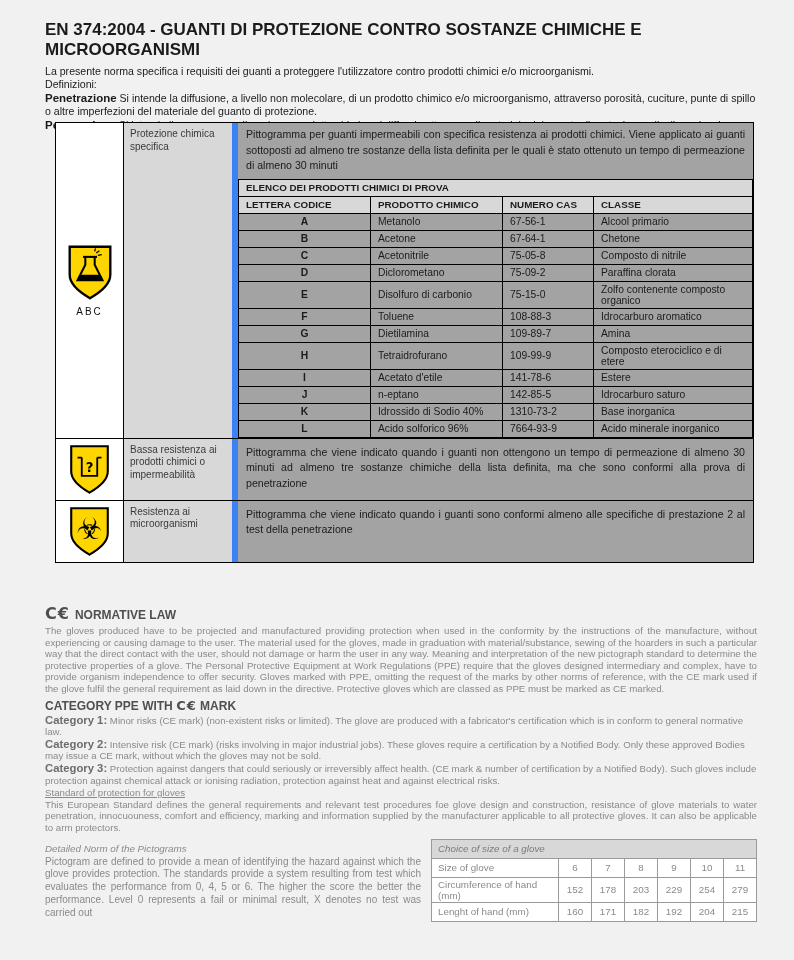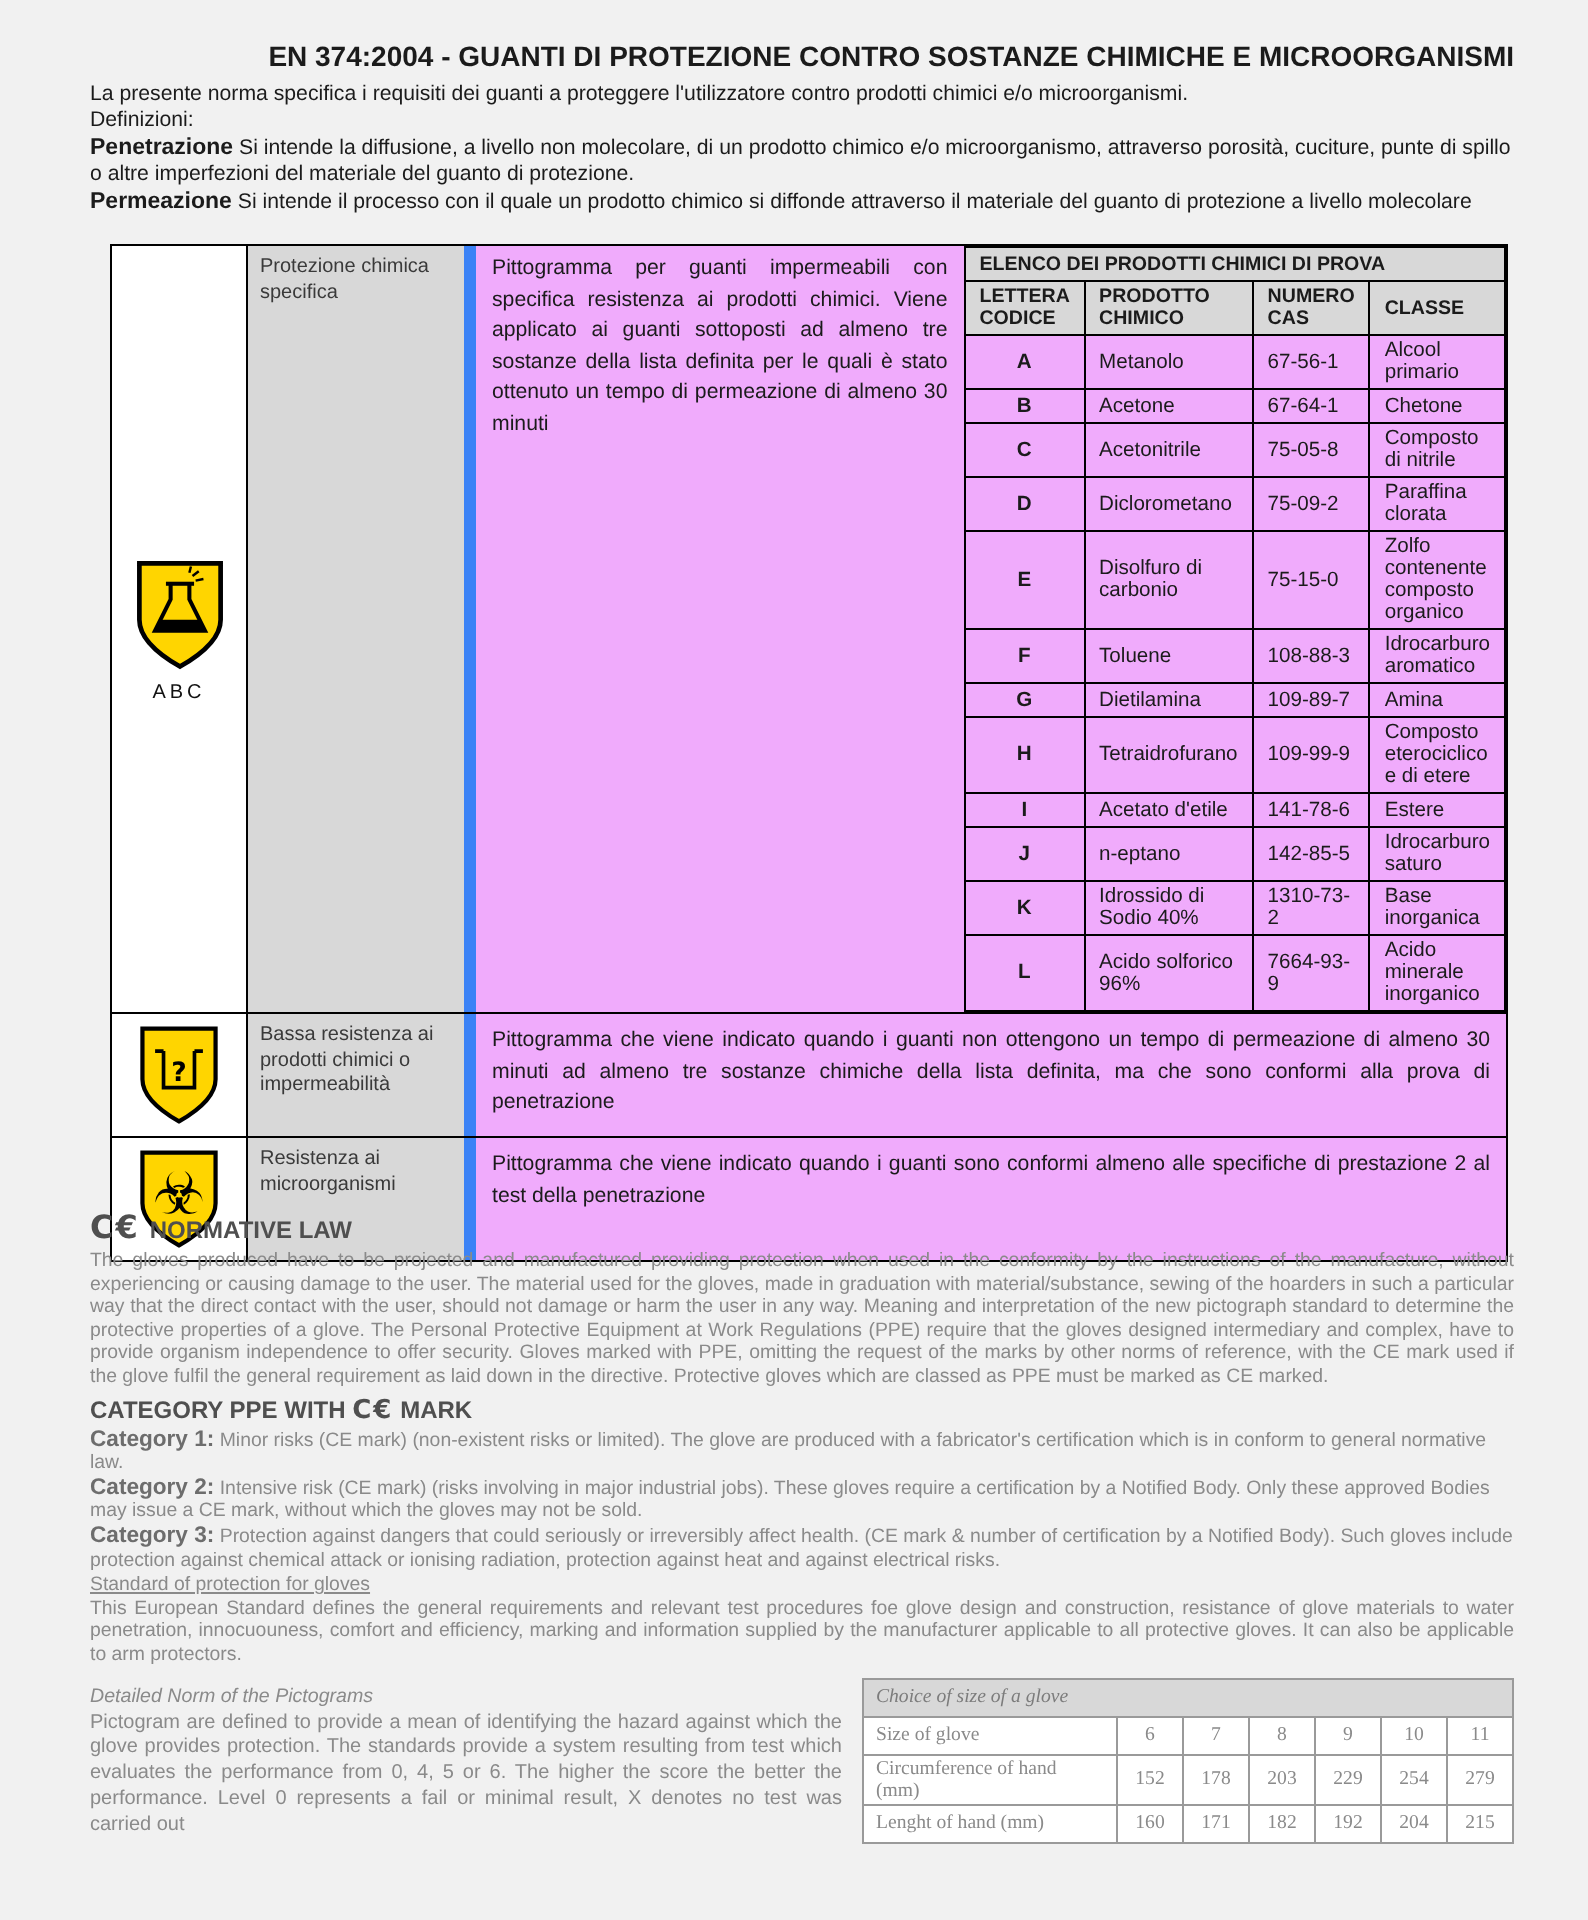--- a/index.html
+++ b/index.html
@@ -7,33 +7,33 @@
     --text_gray:#8a8a8a; --heading_gray:#4f4f4f; --shield_yellow:#ffd500;
     --size_border:#9a9a9a;
   }
   *{box-sizing:border-box;}
   html,body{margin:0;padding:0;}
   body{width:794px;height:960px;background:var(--page_bg);
        font-family:"Liberation Sans",sans-serif;position:relative;overflow:hidden;}
 
   
   .top{position:absolute;left:45px;top:20px;width:712px;color:var(--text_dark);}
-  .top h1{font-size:14px;margin:0 0 5px 0;font-weight:bold;text-align:right;}
+  .top h1{font-size:17px;margin:0 0 5px 0;font-weight:bold;}
   .top p{font-size:10.6px;line-height:13.4px;margin:0;}
   .top b{font-size:11.5px;}
 
   
   .prot-table{position:absolute;left:55px;top:122px;width:699px;border:1px solid #000;background:#fff;}
   .prow{display:grid;grid-template-columns:68px 114px 1fr;}
   .prow + .prow{border-top:1px solid #000;}
   .picto-cell{border-right:1px solid #000;display:flex;flex-direction:column;
               align-items:center;justify-content:center;background:#fff;padding:4px 0;}
   .label-cell{border-right:6px solid #3b82f6;background:var(--gray_cell);
               font-size:10px;line-height:12.5px;padding:5px 6px;color:#3a3a3a;}
-  .content-cell{background:#f0abfc;display:flex;flex-direction:row;}
+  .content-cell{background:#a3a3a3;display:flex;flex-direction:column;}
   .desc{font-size:10.6px;line-height:15.6px;padding:4px 8px 5px 8px;margin:0;
         text-align:justify;color:var(--text_dark);}
   .desc.pad{padding:6px 8px;}
   .abc-caption{font-size:10px;font-weight:normal;letter-spacing:2px;color:#111;
                margin-top:4px;text-align:right;}
 
   
   table.chem{width:100%;border-collapse:collapse;font-size:10.3px;color:var(--text_dark);
              border-top:1px solid #000;margin-top:auto;}
   table.chem th, table.chem td{border:1px solid #000;padding:2px 7px;height:17px;}
@@ -58,21 +58,21 @@
   .cat{font-size:11.3px;color:#6d6d6d;font-weight:bold;}
   .law p.catline{margin:1px 0;}
   .standard-line{margin:2px 0 1px 0;text-decoration:underline;}
 
   .bottom{display:flex;margin-top:5px;}
   .bleft{width:376px;}
   .bleft .title-it{font-style:italic;font-size:9.8px;margin:4px 0 2px 0;}
   .bleft p.body{font-size:10px;line-height:12.8px;margin:0;text-align:justify;}
   .bright{margin-left:auto;width:326px;}
   table.size{width:100%;border-collapse:collapse;font-size:9.8px;color:var(--text_gray);background:#fff;}
-  table.size td{border:1px solid var(--size_border);height:19px;padding:1px 6px;font-family:Liberation Serif, serif;}
+  table.size td{border:1px solid var(--size_border);height:19px;padding:1px 6px;}
   table.size td.size-title{background:var(--gray_cell);font-style:italic;color:#7c7c7c;}
   table.size td.num{text-align:center;width:33px;padding:1px 2px;}
 </style>
 </head>
 <body>
 
 <div class="page">
 
   <header class="top">
     <h1>EN 374:2004 - GUANTI DI PROTEZIONE CONTRO SOSTANZE CHIMICHE E MICROORGANISMI</h1>

